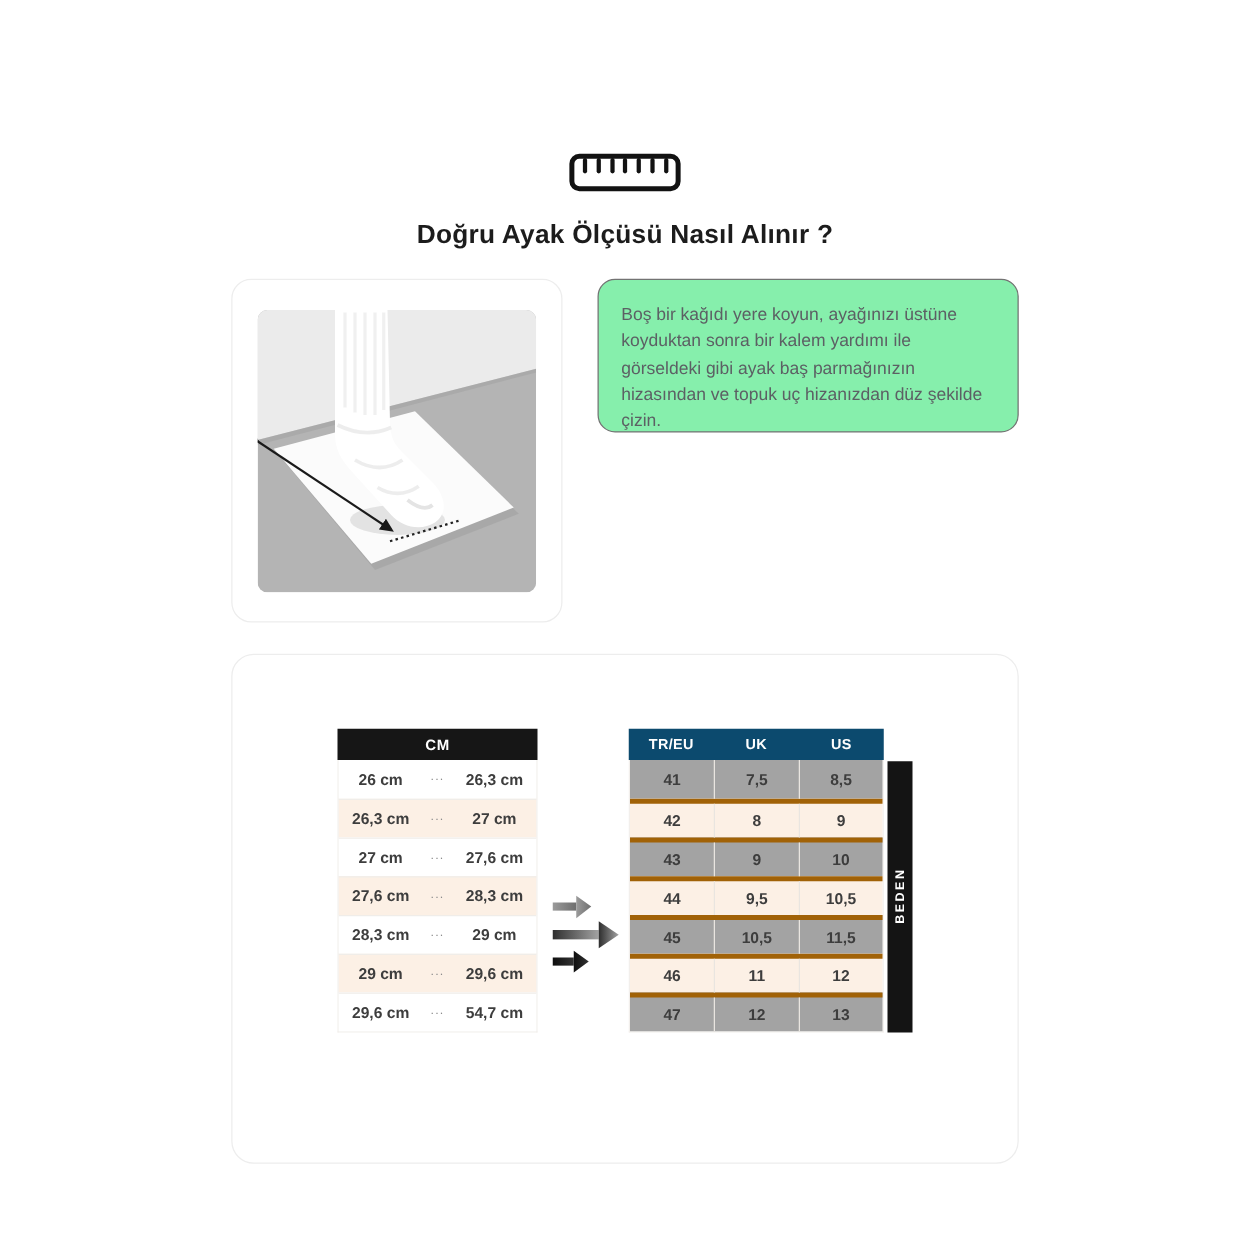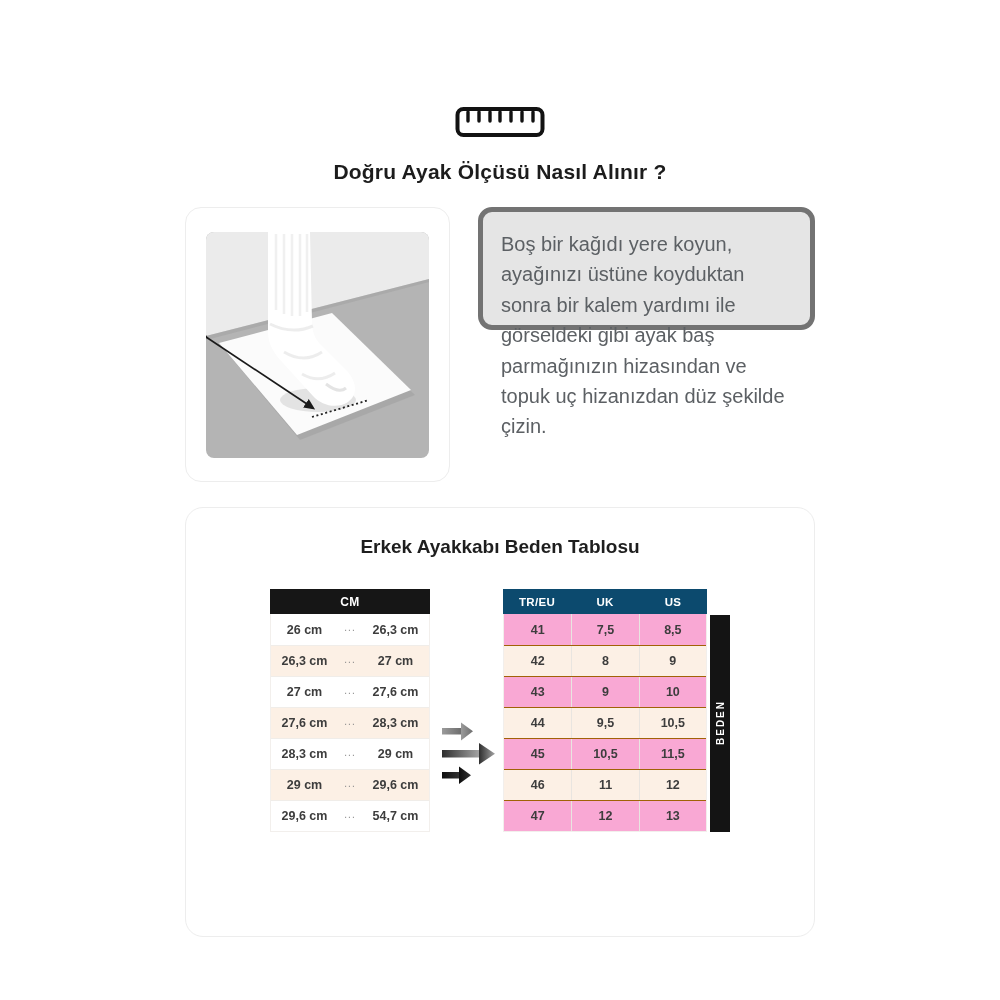--- a/index.html
+++ b/index.html
@@ -4,21 +4,21 @@
 <style>
   * { margin:0; padding:0; box-sizing:border-box; }
   html,body { background:#ffffff; }
   body {
     width:1000px; height:1000px;
     font-family:"Liberation Sans","DejaVu Sans",sans-serif;
     color:#1b1b1b;
     overflow:hidden;
   }
   .content {
-    width:630px; margin:0 auto; padding-top:106px;
+    width:630px; margin:16px auto; padding-top:106px;
   }
   
   .hdr { text-align:center; }
   .ruler-wrap { display:flex; justify-content:center; }
   .page-title {
     margin-top:22px;
     font-size:21px; font-weight:700; color:#1c1c1c;
     letter-spacing:.2px;
   }
   
@@ -27,23 +27,23 @@
     display:flex; gap:28px; align-items:stretch;
   }
   .photo-card {
     width:265px; height:275px; flex:0 0 265px;
     background:#fff; border:1px solid #ededed; border-radius:16px;
     display:flex; align-items:center; justify-content:center;
   }
   .photo-frame { width:223px; height:226px; border-radius:8px; overflow:hidden; }
   .steps { flex:1; display:flex; flex-direction:column; gap:15px; }
   .step-box {
-    background:#e5e5e5; border:5px solid #737373; border-radius:14px;
+    background:#86efac; border:1px solid #737373; border-radius:14px;
     padding:17px 18px;
-    font-size:20px; line-height:1.52; color:#5c6064;
+    font-size:14px; line-height:1.52; color:#5c6064;
   }
   .step-box.first { height:123px; }
   .step-box.second { height:137px; display:flex; align-items:center; }
   
   .chart-card {
     margin-top:25px;
     background:#fff; border:1px solid #ededed; border-radius:18px;
     padding:28px 0 104px 0;
   }
   .chart-title {
@@ -70,23 +70,23 @@
   .spacer { width:73px; flex:0 0 73px; }
   .spacer svg { display:block; margin:85px 0 0 12px; }
   
   .size-table { width:204px; }
   .size-head {
     background:#0c4a6e; color:#fff; height:25px;
     display:grid; grid-template-columns:repeat(3,1fr); align-items:center;
   }
   .size-head .hcell { text-align:center; font-size:11.5px; font-weight:700; letter-spacing:.3px; }
   .size-rows { border:1px solid #f2efec; border-top:none; }
-  .srow { display:grid; grid-template-columns:repeat(3,1fr); height:31px; align-items:center; background:#f9a8d4; }
+  .srow { display:grid; grid-template-columns:repeat(3,1fr); height:31px; align-items:center; background:#a3a3a3; }
   .size-rows .srow:nth-child(even) { background:#fcf0e5; }
-  .srow + .srow { border-top:1px solid #a16207; }
+  .srow + .srow { border-top:4px solid #a16207; }
   .srow .scell { text-align:center; font-size:12.5px; font-weight:600; color:#3d3d3d; }
   .srow .scell + .scell { border-left:1px solid #e9e5e0; height:100%; display:flex; align-items:center; justify-content:center; }
   
   .beden-strip {
     width:20px; height:217px; margin:25px 0 0 3px;
     background:#141414; display:flex; align-items:center; justify-content:center;
   }
   .beden-strip span {
     color:#fff; font-size:10px; font-weight:700; letter-spacing:2px;
     writing-mode:vertical-rl; transform:rotate(180deg);
@@ -160,21 +160,20 @@
       </div>
     </div>
     <div class="steps">
       <div class="step-box first">
         <span>Boş bir kağıdı yere koyun, ayağınızı üstüne koyduktan sonra bir kalem yardımı ile görseldeki gibi ayak baş parmağınızın hizasından ve topuk uç hizanızdan düz şekilde çizin.</span>
       </div>
     </div>
   </div>
 
   <div class="chart-card">
-    <div class="chart-title">Erkek Ayakkabı Beden Tablosu</div>
 
     <div class="tables">
 
       <div class="cm-table">
         <div class="tbl-head">
           <span>CM</span>
         </div>
         <div class="cm-rows">
             <div class="cm-row">
               <span class="cell">26 cm</span>

